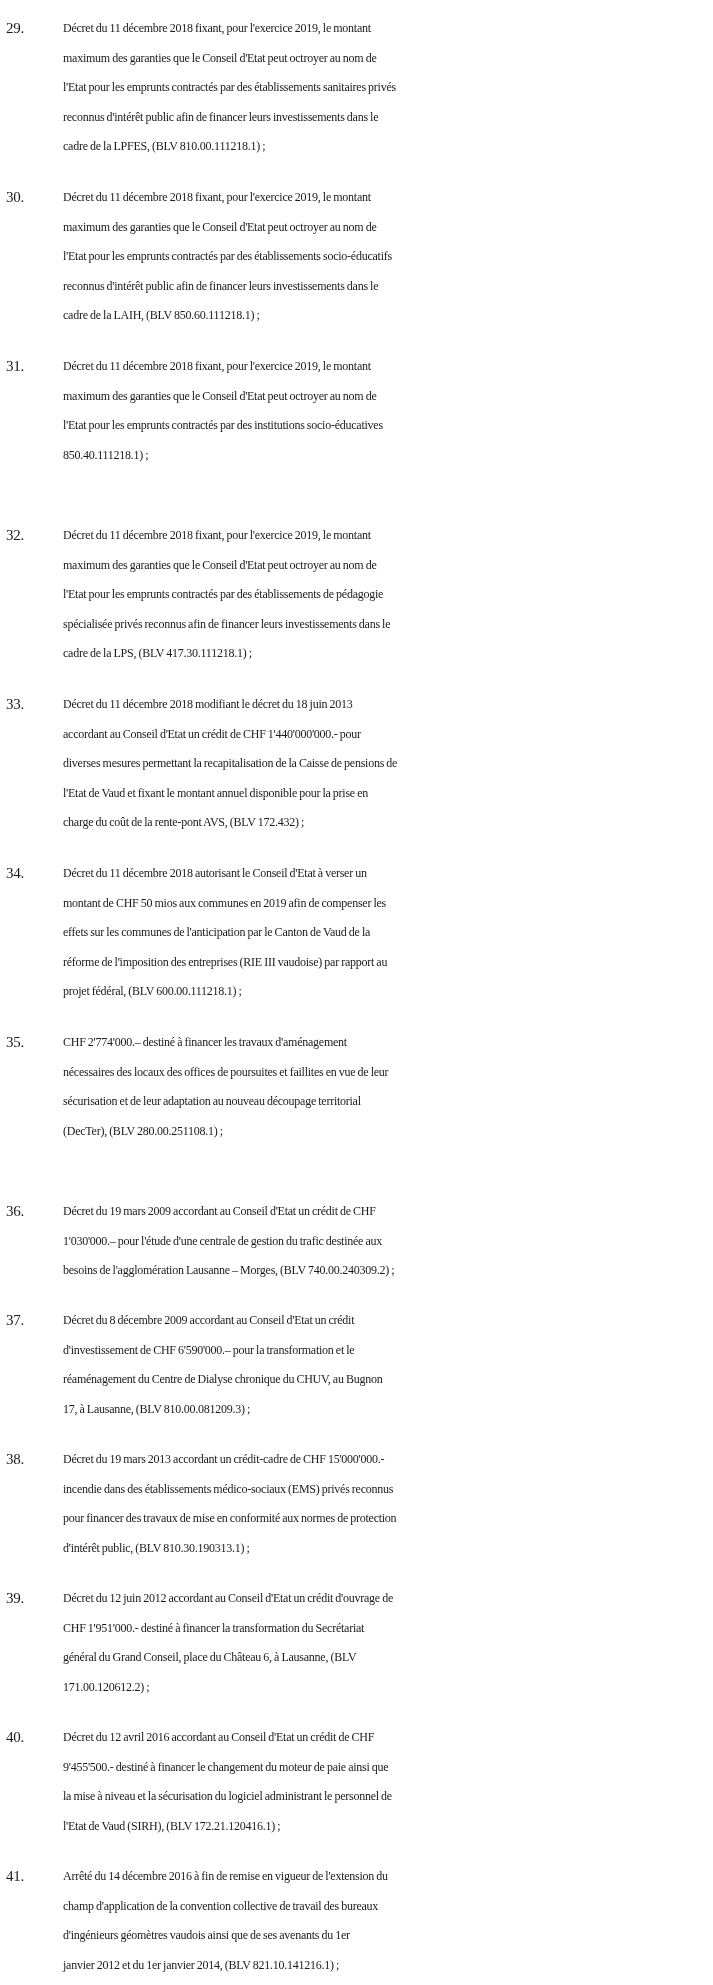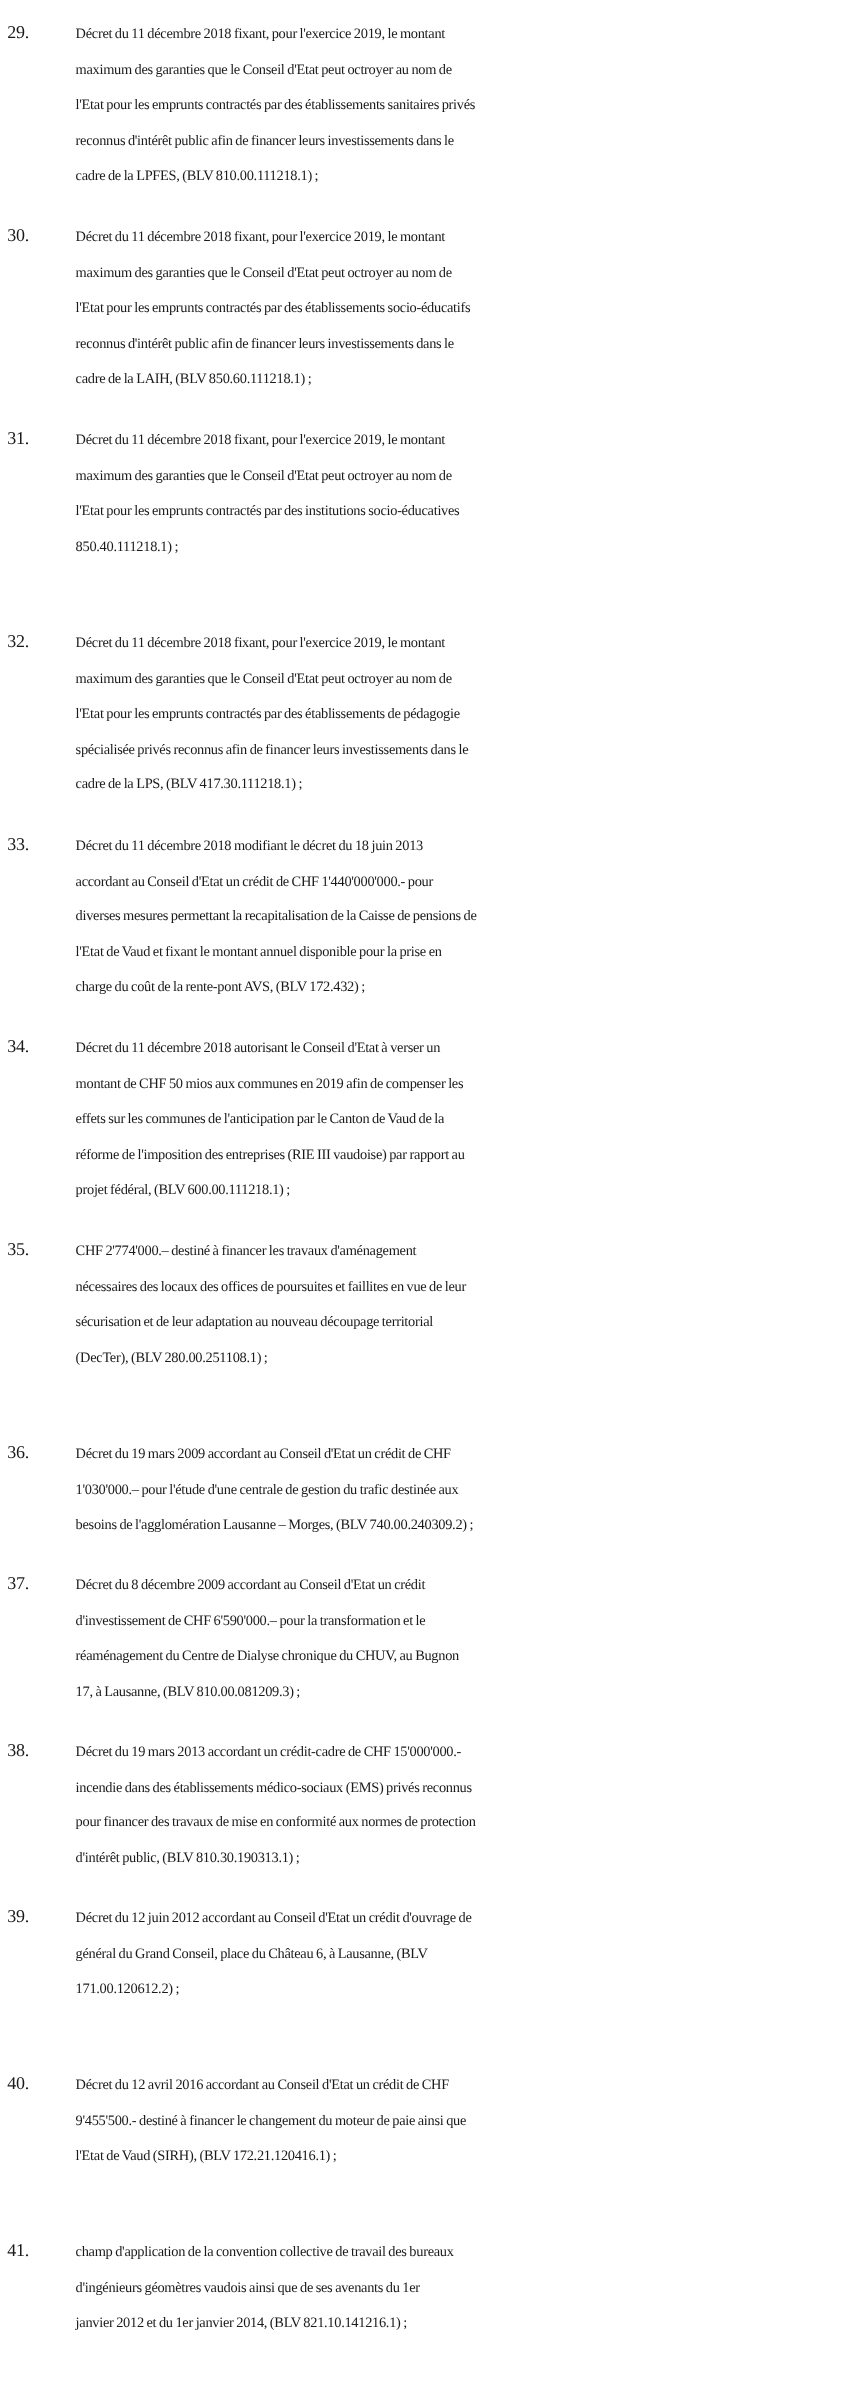--- a/index.html
+++ b/index.html
@@ -155,36 +155,39 @@
       <span class="line">incendie dans des établissements médico-sociaux (EMS) privés reconnus</span>
       <span class="line">pour financer des travaux de mise en conformité aux normes de protection</span>
       <span class="line">d'intérêt public, (BLV 810.30.190313.1) ;</span>
     </div>
   </div>
 
   <div class="item" style="top:1584px">
     <span class="num">39.</span>
     <div class="body">
       <span class="line">Décret du 12 juin 2012 accordant au Conseil d'Etat un crédit d'ouvrage de</span>
+      <span class="line">CHF 1'951'000.- destiné à financer la transformation du Secrétariat</span>
       <span class="line">général du Grand Conseil, place du Château 6, à Lausanne, (BLV</span>
       <span class="line">171.00.120612.2) ;</span>
     </div>
   </div>
 
   <div class="item" style="top:1723px">
     <span class="num">40.</span>
     <div class="body">
       <span class="line">Décret du 12 avril 2016 accordant au Conseil d'Etat un crédit de CHF</span>
       <span class="line">9'455'500.- destiné à financer le changement du moteur de paie ainsi que</span>
+      <span class="line">la mise à niveau et la sécurisation du logiciel administrant le personnel de</span>
       <span class="line">l'Etat de Vaud (SIRH), (BLV 172.21.120416.1) ;</span>
     </div>
   </div>
 
   <div class="item" style="top:1862px">
     <span class="num">41.</span>
     <div class="body">
+      <span class="line">Arrêté du 14 décembre 2016 à fin de remise en vigueur de l'extension du</span>
       <span class="line">champ d'application de la convention collective de travail des bureaux</span>
       <span class="line">d'ingénieurs géomètres vaudois ainsi que de ses avenants du 1er</span>
       <span class="line">janvier 2012 et du 1er janvier 2014, (BLV 821.10.141216.1) ;</span>
     </div>
   </div>
 
 </div>
 
 </body></html>

